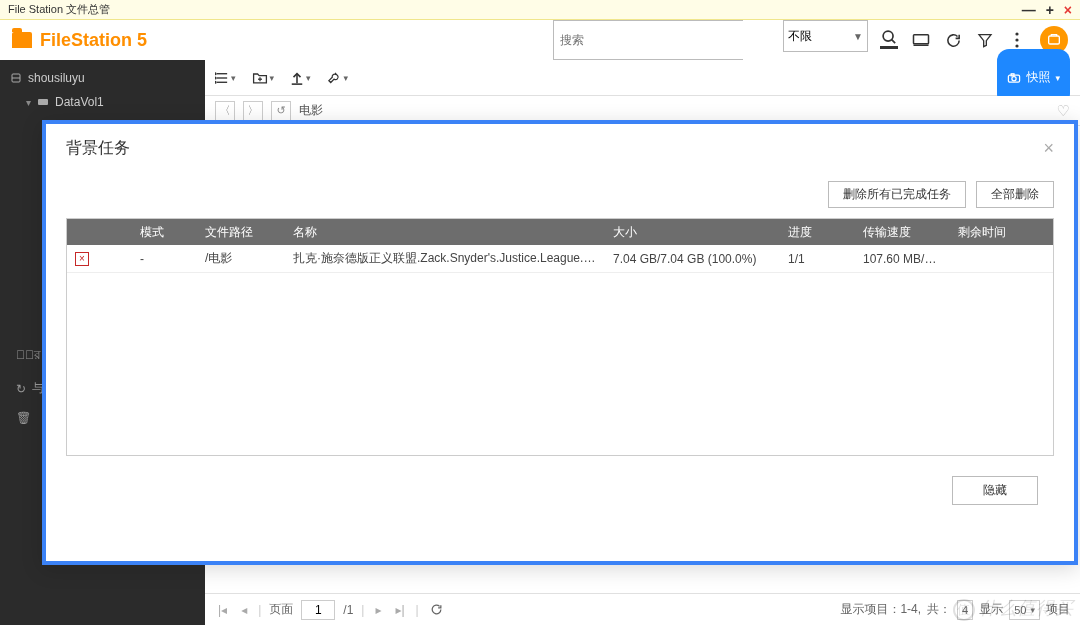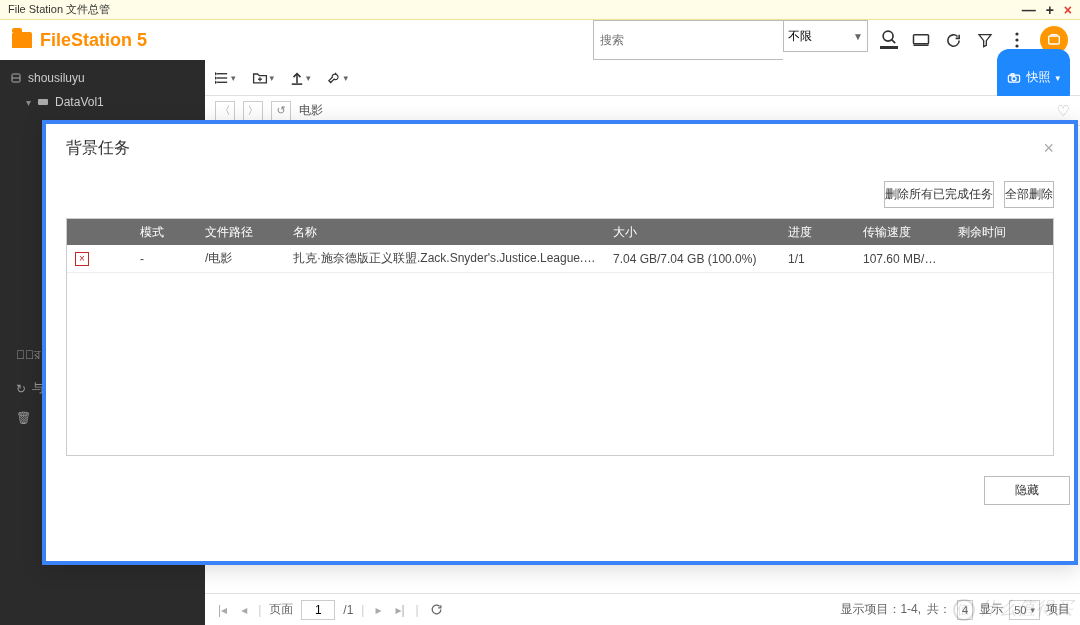--- a/index.html
+++ b/index.html
@@ -15,21 +15,21 @@
 
   
   .header { height: 40px; background: #fff; display: flex; align-items: center; padding: 0 12px; }
   .brand { display: flex; align-items: center; gap: 8px; }
   .brand-icon { width: 20px; height: 16px; background: #ff8f00; border-radius: 2px 2px 0 0; position: relative; }
   .brand-icon::before { content: ""; position: absolute; top: -4px; left: 0; width: 10px; height: 4px; background: #ff8f00; border-radius: 2px 2px 0 0; }
   .brand-text { font-size: 18px; color: #ff8f00; font-weight: 700; }
   .header-right { margin-left: auto; display: flex; align-items: center; gap: 12px; }
   .search-group { display: flex; }
   .search-input { width: 190px; height: 40px; border: 1px solid #bbb; border-right: none; padding: 0 6px; font-size: 12px; outline: none; }
-  .search-select { width: 85px; height: 32px; border: 1px solid #bbb; font-size: 12px; padding: 0 4px; background: #fff; display: flex; align-items: center; justify-content: space-between; cursor: pointer; }
+  .search-select { width: 85px; height: 32px; border: 1px solid #bbb; font-size: 12px; padding: 0 4px; background: #fff; display: flex; align-items: center; justify-content: space-between; cursor: pointer; margin-left: 40px; }
   .hdr-icons { display: flex; align-items: center; gap: 14px; }
   .hdr-ico { width: 18px; height: 18px; display: flex; align-items: center; justify-content: center; color: #333; cursor: pointer; }
   .hdr-ico.active { border-bottom: 3px solid #333; padding-bottom: 2px; }
   .hdr-orange-circle { width: 28px; height: 28px; border-radius: 50%; background: #ff9800; display: flex; align-items: center; justify-content: center; color: #fff; cursor: pointer; }
 
   
   .main { display: flex; height: 565px; }
   .sidebar { width: 205px; background: #2b2b2b; color: #ccc; font-size: 12px; padding-top: 6px; position: relative; }
   .tree-item { padding: 5px 10px; display: flex; align-items: center; gap: 6px; cursor: pointer; }
   .tree-item.indent1 { padding-left: 26px; }
@@ -58,38 +58,38 @@
   
   .dialog-mask { position: absolute; left: 42px; top: 120px; width: 1036px; height: 445px; background: #fff; border: 4px solid #3b82f6; box-shadow: 0 4px 20px rgba(0,0,0,0.15); z-index: 50; }
   .dlg-head { display: flex; align-items: center; padding: 14px 20px 8px; }
   .dlg-title { font-size: 16px; color: #333; }
   .dlg-close { margin-left: auto; color: #aaa; font-size: 18px; cursor: pointer; }
   .dlg-tabs { display: flex; gap: 18px; padding: 0 20px; border-bottom: none; font-size: 12px; }
   .dlg-tab { padding: 4px 2px 6px; color: #555; cursor: pointer; }
   .dlg-tab.active { border-bottom: 2px solid #333; color: #111; }
   .dlg-body { padding: 14px 20px 10px; }
   .dlg-actions-top { display: flex; justify-content: flex-end; gap: 10px; margin-bottom: 10px; }
-  .btn { border: 1px solid #bbb; background: #fff; padding: 4px 0; font-size: 12px; color: #333; cursor: pointer; }
+  .btn { border: 1px solid #bbb; background: #fff; padding: 4px 14px; font-size: 12px; color: #333; cursor: pointer; }
 
   .grid { border: 1px solid #ccc; }
   .grid-head { display: flex; background: #6d6d6d; color: #fff; font-size: 12px; height: 26px; align-items: center; }
   .grid-head > div, .grid-row > div { padding: 0 8px; overflow: hidden; text-overflow: ellipsis; white-space: nowrap; }
   .col-status { width: 65px; }
   .col-mode { width: 65px; }
   .col-path { width: 88px; }
   .col-name { width: 320px; }
   .col-size { width: 175px; }
   .col-prog { width: 75px; }
   .col-speed { width: 95px; }
   .col-remain { flex: 1; }
   .grid-body { height: 210px; overflow: auto; }
   .grid-row { display: flex; height: 28px; align-items: center; font-size: 12px; color: #444; border-bottom: 1px solid #eee; }
   .row-x { display: inline-flex; width: 14px; height: 14px; border: 1px solid #c62828; color: #c62828; align-items: center; justify-content: center; font-size: 10px; line-height: 10px; cursor: pointer; }
 
-  .dlg-footer { display: flex; justify-content: flex-end; padding: 10px 4px; }
+  .dlg-footer { display: flex; justify-content: flex-end; padding: 10px 36px; }
 
   
   .watermark { position: absolute; right: 6px; bottom: 4px; font-size: 18px; color: rgba(0,0,0,0.12); font-style: italic; pointer-events: none; z-index: 100; letter-spacing: 1px; }
   .wm-circle { display:inline-flex; width:22px; height:22px; border:2px solid rgba(0,0,0,0.12); border-radius:50%; align-items:center; justify-content:center; font-size:13px; font-style:normal; margin-right:4px;}
 
   svg { display: block; }
 </style>
 </head>
 <body>
 

